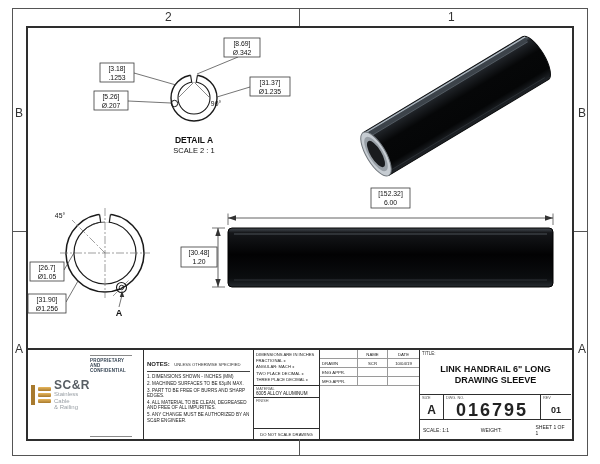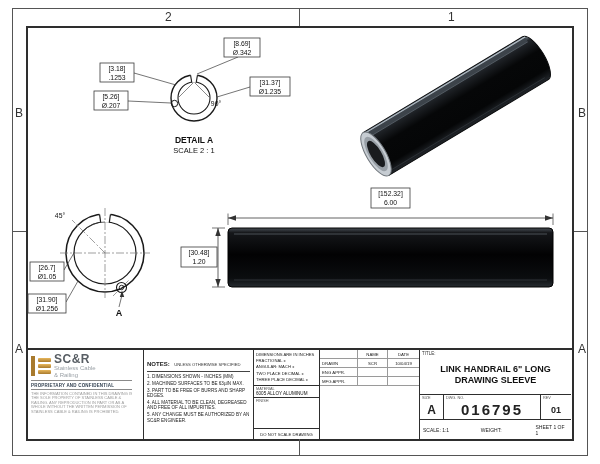--- a/index.html
+++ b/index.html
@@ -27,21 +27,21 @@
   .caption2 { font-size:7.5px; fill:#111; text-anchor:middle; }
   .callout { font-size:9px; font-weight:bold; fill:#111; text-anchor:middle; }
 
   
   .title-block { position:absolute; left:28px; top:348px; width:544px; height:91px; background:#fff;
                  border-top:2px solid #2e2e2e; display:flex; color:#222; }
   .tb-cell { border-right:1px solid #2e2e2e; height:100%; overflow:hidden; }
   .tb-cell:last-child { border-right:none; }
 
   
-  .logo-cell { width:116px; padding:3px 11px 2px 3px; display:flex; flex-direction:column; }
+  .logo-cell { width:116px; padding:3px 11px 2px 3px; display:flex; flex-direction:row; }
   .logo-row { display:flex; gap:3px; align-items:center; }
   .logo-icon { width:20px; height:20px; display:flex; flex-direction:column; justify-content:space-between;
                padding:2px 0 2px 3px; border-left:4px solid #a87a2e; flex:none; }
   .li-bar { height:4px; background:linear-gradient(#e8b75c, #a87a2e); border-radius:1px; }
   .logo-name { font-size:12px; font-weight:bold; color:#585e64; letter-spacing:0.5px; line-height:12px; }
   .logo-sub { font-size:6px; color:#9aa0a6; line-height:6.5px; }
   .confidential { margin-top:2px; border-top:1px solid #8a8a8a; border-bottom:1px solid #8a8a8a;
                   font-size:4.5px; font-weight:bold; color:#2f3e4e; padding:1.5px 0; letter-spacing:0.2px; }
   .legal { margin-top:1px; overflow:hidden; flex:1; }
   .legal span { display:block; width:216px; font-size:8px; line-height:9px; color:#9a9a9a;
@@ -79,21 +79,21 @@
                 font-size:9px; font-weight:bold; line-height:10.5px; color:#111; text-align:center; }
   .meta-row { height:25px; border-top:1px solid #2e2e2e; display:flex; }
   .meta-box { border-right:1px solid #2e2e2e; display:flex; flex-direction:column; }
   .meta-box:last-child { border-right:none; }
   .size-box { width:24px; }
   .dwg-box { flex:1; }
   .rev-box { width:30px; }
   .meta-label { font-size:3.8px; color:#555; padding:1px 0 0 2px; }
   .meta-big { flex:1; display:flex; align-items:center; justify-content:center; font-weight:bold; }
   .size-val { font-size:12px; }
-  .dwg-val { font-size:15px; letter-spacing:2px; }
+  .dwg-val { font-size:18px; letter-spacing:2px; }
   .rev-val { font-size:9px; }
   .scale-row { height:20px; border-top:1px solid #2e2e2e; display:flex; align-items:center; font-size:5px; }
   .scale-txt { width:62px; padding-left:3px; }
   .weight-txt { width:56px; }
   .sheet-txt { margin-left:auto; padding-right:3px; }
 </style>
 </head>
 <body>
 
 <div class="sheet">

